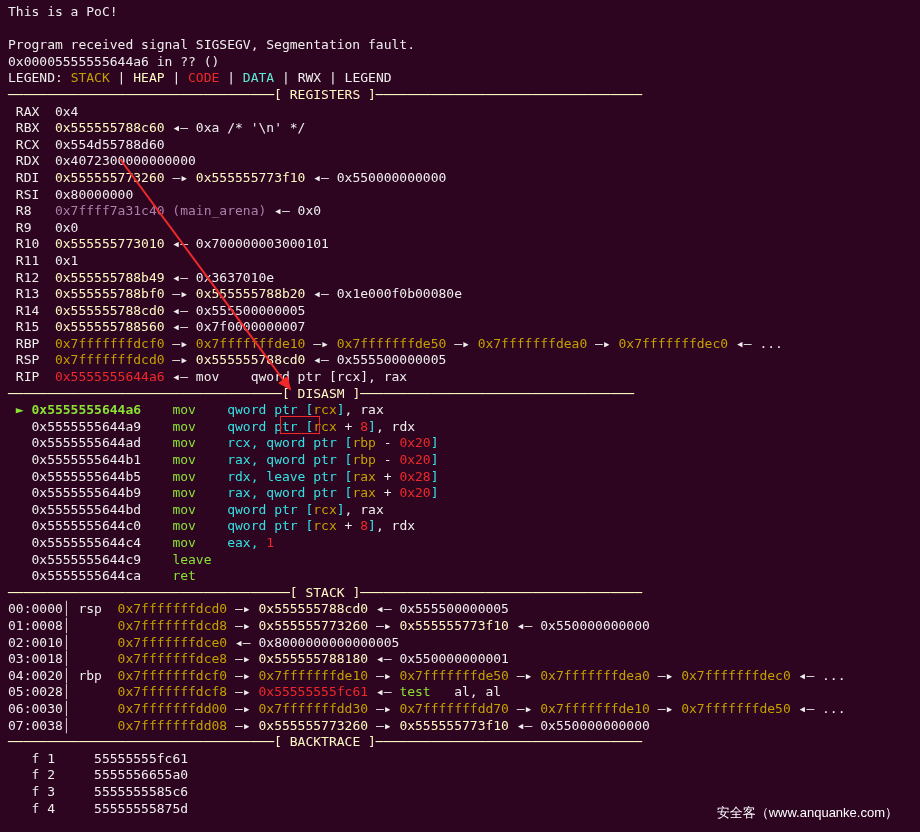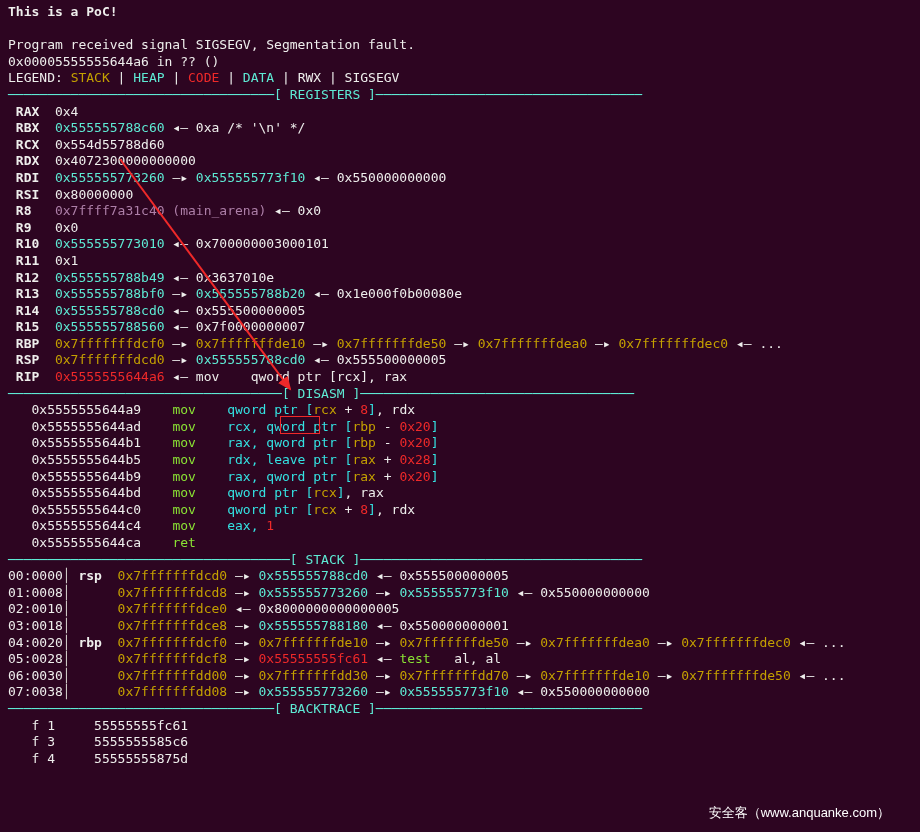--- a/index.html
+++ b/index.html
@@ -1,41 +1,41 @@
 <!DOCTYPE html>
 <html><head>
 <meta charset="utf-8">
 <style>
   html,body{margin:0;padding:0;background:#2d0521;width:920px;height:832px;overflow:hidden}
   body{font-family:"DejaVu Sans Mono","Ubuntu Mono",monospace;font-size:13px;line-height:16.6px;color:#d4d0cc;padding:4px 8px;box-sizing:border-box;position:relative}
-  .bold{font-weight:bold}
+  .bold{font-weight:normal}
   .w{color:#eeeeec}
   .grey{color:#5eead4}
   .gr{color:#8ae234}
   .grb{color:#8ae234;font-weight:bold}
   .cy{color:#34e2e2}
-  .bl{color:#5eead4}
+  .bl{color:#fef9c3}
   .rd{color:#ef2929}
   .ol{color:#c4a000}
   .mg{color:#ad7fa8}
   .und{}
   .line{white-space:pre}
   .sect{color:#729fcf;text-align:left}
-  .watermark{position:absolute;right:30px;bottom:10px;color:#ffffff;font-family:"PingFang SC","Microsoft YaHei",sans-serif;font-size:13px;font-weight:500}
+  .watermark{position:absolute;right:22px;bottom:10px;color:#ffffff;font-family:"PingFang SC","Microsoft YaHei",sans-serif;font-size:13px;font-weight:500}
   svg.arrow{position:absolute;left:0;top:0;pointer-events:none}
   .hlbox{position:absolute;border:1px solid #ef2929;pointer-events:none}
 </style>
 </head>
 <body>
 
 <div class="line w bold">This is a PoC!</div>
 <div class="line">&nbsp;</div>
 <div class="line w">Program received signal SIGSEGV, Segmentation fault.</div>
 <div class="line w">0x00005555555644a6 in ?? ()</div>
-<div class="line"><span class="w">LEGEND: </span><span class="ol">STACK</span><span class="w"> | </span><span class="bl">HEAP</span><span class="w"> | </span><span class="rd">CODE</span><span class="w"> | </span><span class="grey">DATA</span><span class="w"> | </span><span class="w und">RWX</span><span class="w"> | </span><span class="w">SIGSEGV</span></div>
+<div class="line"><span class="w">LEGEND: </span><span class="ol">STACK</span><span class="w"> | </span><span class="bl">HEAP</span><span class="w"> | </span><span class="rd">CODE</span><span class="w"> | </span><span class="grey">DATA</span><span class="w"> | </span><span class="w und">RWX</span><span class="w"> | </span><span class="w">LEGEND</span></div>
 
 <div class="line sect"><span class="bl">──────────────────────────────────[ </span><span class="bl">REGISTERS</span><span class="bl"> ]──────────────────────────────────</span></div>
 
 <div class="line"> <span class="w bold">RAX</span>  <span class="w">0x4</span></div>
 <div class="line"> <span class="w bold">RBX</span>  <span class="bl">0x555555788c60</span> <span class="w">◂— </span><span class="w">0xa /* '\n' */</span></div>
 <div class="line"> <span class="w bold">RCX</span>  <span class="w">0x554d55788d60</span></div>
 <div class="line"> <span class="w bold">RDX</span>  <span class="w">0x4072300000000000</span></div>
 <div class="line"> <span class="w bold">RDI</span>  <span class="bl">0x555555773260</span> <span class="w">—▸ </span><span class="bl">0x555555773f10</span> <span class="w">◂— </span><span class="w">0x550000000000</span></div>
 <div class="line"> <span class="w bold">RSI</span>  <span class="w">0x80000000</span></div>
 <div class="line"> <span class="w bold">R8 </span>  <span class="mg">0x7ffff7a31c40</span><span class="mg"> (main_arena)</span><span class="w"> ◂— </span><span class="w">0x0</span></div>
@@ -46,48 +46,51 @@
 <div class="line"> <span class="w bold">R13</span>  <span class="bl">0x555555788bf0</span><span class="w"> —▸ </span><span class="bl">0x555555788b20</span><span class="w"> ◂— </span><span class="w">0x1e000f0b00080e</span></div>
 <div class="line"> <span class="w bold">R14</span>  <span class="bl">0x555555788cd0</span><span class="w"> ◂— </span><span class="w">0x555500000005</span></div>
 <div class="line"> <span class="w bold">R15</span>  <span class="bl">0x555555788560</span><span class="w"> ◂— </span><span class="w">0x7f0000000007</span></div>
 <div class="line"> <span class="w bold">RBP</span>  <span class="ol">0x7fffffffdcf0</span><span class="w"> —▸ </span><span class="ol">0x7fffffffde10</span><span class="w"> —▸ </span><span class="ol">0x7fffffffde50</span><span class="w"> —▸ </span><span class="ol">0x7fffffffdea0</span><span class="w"> —▸ </span><span class="ol">0x7fffffffdec0</span><span class="w"> ◂— </span><span class="w">...</span></div>
 <div class="line"> <span class="w bold">RSP</span>  <span class="ol">0x7fffffffdcd0</span><span class="w"> —▸ </span><span class="bl">0x555555788cd0</span><span class="w"> ◂— </span><span class="w">0x555500000005</span></div>
 <div class="line"> <span class="w bold">RIP</span>  <span class="rd">0x5555555644a6</span><span class="w"> ◂— </span><span class="w">mov    </span><span class="w">qword ptr [rcx], rax</span></div>
 
 <div class="line sect"><span class="bl">───────────────────────────────────[ </span><span class="bl">DISASM</span><span class="bl"> ]───────────────────────────────────</span></div>
 
 <div id="disasm-rows">
+    <div class="line"><span class="grb"> ► </span><span class="grb">0x5555555644a6</span>    <span class="gr">mov</span>    <span class="cy">qword ptr </span><span class="cy">[</span><span class="ol">rcx</span><span class="cy">]</span><span class="w">, rax</span></div>
     <div class="line">   <span class="w">0x5555555644a9</span>    <span class="gr">mov</span>    <span class="cy">qword ptr </span><span class="cy">[</span><span class="ol">rcx</span><span class="w"> + </span><span class="rd">8</span><span class="cy">]</span><span class="w">, rdx</span></div>
     <div class="line">   <span class="w">0x5555555644ad</span>    <span class="gr">mov</span>    <span class="cy">rcx, qword ptr </span><span class="cy">[</span><span class="ol">rbp</span><span class="w"> - </span><span class="rd">0x20</span><span class="cy">]</span></div>
     <div class="line">   <span class="w">0x5555555644b1</span>    <span class="gr">mov</span>    <span class="cy">rax, qword ptr </span><span class="cy">[</span><span class="ol">rbp</span><span class="w"> - </span><span class="rd">0x20</span><span class="cy">]</span></div>
     <div class="line">   <span class="w">0x5555555644b5</span>    <span class="gr">mov</span>    <span class="cy">rdx, leave ptr </span><span class="cy">[</span><span class="ol">rax</span><span class="w"> + </span><span class="rd">0x28</span><span class="cy">]</span></div>
     <div class="line">   <span class="w">0x5555555644b9</span>    <span class="gr">mov</span>    <span class="cy">rax, qword ptr </span><span class="cy">[</span><span class="ol">rax</span><span class="w"> + </span><span class="rd">0x20</span><span class="cy">]</span></div>
     <div class="line">   <span class="w">0x5555555644bd</span>    <span class="gr">mov</span>    <span class="cy">qword ptr </span><span class="cy">[</span><span class="ol">rcx</span><span class="cy">]</span><span class="w">, rax</span></div>
     <div class="line">   <span class="w">0x5555555644c0</span>    <span class="gr">mov</span>    <span class="cy">qword ptr </span><span class="cy">[</span><span class="ol">rcx</span><span class="w"> + </span><span class="rd">8</span><span class="cy">]</span><span class="w">, rdx</span></div>
     <div class="line">   <span class="w">0x5555555644c4</span>    <span class="gr">mov</span>    <span class="cy">eax, </span><span class="rd">1</span></div>
+    <div class="line">   <span class="w">0x5555555644c9</span>    <span class="gr">leave</span>  </div>
     <div class="line">   <span class="w">0x5555555644ca</span>    <span class="gr">ret</span>    </div>
   </div>
 
 <div class="line sect"><span class="bl">────────────────────────────────────[ </span><span class="bl">STACK</span><span class="bl"> ]────────────────────────────────────</span></div>
 
 <div id="stack-rows">
     <div class="line"><span class="w">00:0000</span>│ <span class="w bold">rsp</span>  <span class="ol">0x7fffffffdcd0</span><span class="w"> —▸ </span><span class="bl">0x555555788cd0</span><span class="w"> ◂— </span><span class="w">0x555500000005</span></div>
     <div class="line"><span class="w">01:0008</span>│      <span class="ol">0x7fffffffdcd8</span><span class="w"> —▸ </span><span class="bl">0x555555773260</span><span class="w"> —▸ </span><span class="bl">0x555555773f10</span><span class="w"> ◂— </span><span class="w">0x550000000000</span></div>
     <div class="line"><span class="w">02:0010</span>│      <span class="ol">0x7fffffffdce0</span><span class="w"> ◂— </span><span class="w">0x8000000000000005</span></div>
     <div class="line"><span class="w">03:0018</span>│      <span class="ol">0x7fffffffdce8</span><span class="w"> —▸ </span><span class="bl">0x555555788180</span><span class="w"> ◂— </span><span class="w">0x550000000001</span></div>
     <div class="line"><span class="w">04:0020</span>│ <span class="w bold">rbp</span>  <span class="ol">0x7fffffffdcf0</span><span class="w"> —▸ </span><span class="ol">0x7fffffffde10</span><span class="w"> —▸ </span><span class="ol">0x7fffffffde50</span><span class="w"> —▸ </span><span class="ol">0x7fffffffdea0</span><span class="w"> —▸ </span><span class="ol">0x7fffffffdec0</span><span class="w"> ◂— </span><span class="w">...</span></div>
     <div class="line"><span class="w">05:0028</span>│      <span class="ol">0x7fffffffdcf8</span><span class="w"> —▸ </span><span class="rd">0x55555555fc61</span><span class="w"> ◂— </span><span class="gr">test   </span><span class="w">al, al</span></div>
     <div class="line"><span class="w">06:0030</span>│      <span class="ol">0x7fffffffdd00</span><span class="w"> —▸ </span><span class="ol">0x7fffffffdd30</span><span class="w"> —▸ </span><span class="ol">0x7fffffffdd70</span><span class="w"> —▸ </span><span class="ol">0x7fffffffde10</span><span class="w"> —▸ </span><span class="ol">0x7fffffffde50</span><span class="w"> ◂— </span><span class="w">...</span></div>
     <div class="line"><span class="w">07:0038</span>│      <span class="ol">0x7fffffffdd08</span><span class="w"> —▸ </span><span class="bl">0x555555773260</span><span class="w"> —▸ </span><span class="bl">0x555555773f10</span><span class="w"> ◂— </span><span class="w">0x550000000000</span></div>
   </div>
 
 <div class="line sect"><span class="bl">──────────────────────────────────[ </span><span class="bl">BACKTRACE</span><span class="bl"> ]──────────────────────────────────</span></div>
 
 <div id="bt-rows">
     <div class="line"><span class="w">   </span><span class="w">f 1</span>     <span class="w">55555555fc61</span></div>
+    <div class="line"><span class="w">   </span><span class="w">f 2</span>     <span class="w">5555556655a0</span></div>
     <div class="line"><span class="w">   </span><span class="w">f 3</span>     <span class="w">5555555585c6</span></div>
     <div class="line"><span class="w">   </span><span class="w">f 4</span>     <span class="w">55555555875d</span></div>
   </div>
 
 <div class="watermark">安全客（www.anquanke.com）</div>
 
 <svg class="arrow" width="920" height="832">
   <defs>
       <marker id="ah" markerWidth="8" markerHeight="8" refX="6" refY="3" orient="auto">
         <path d="M0,0 L7,3 L0,6 Z" fill="#ef2929"></path>

